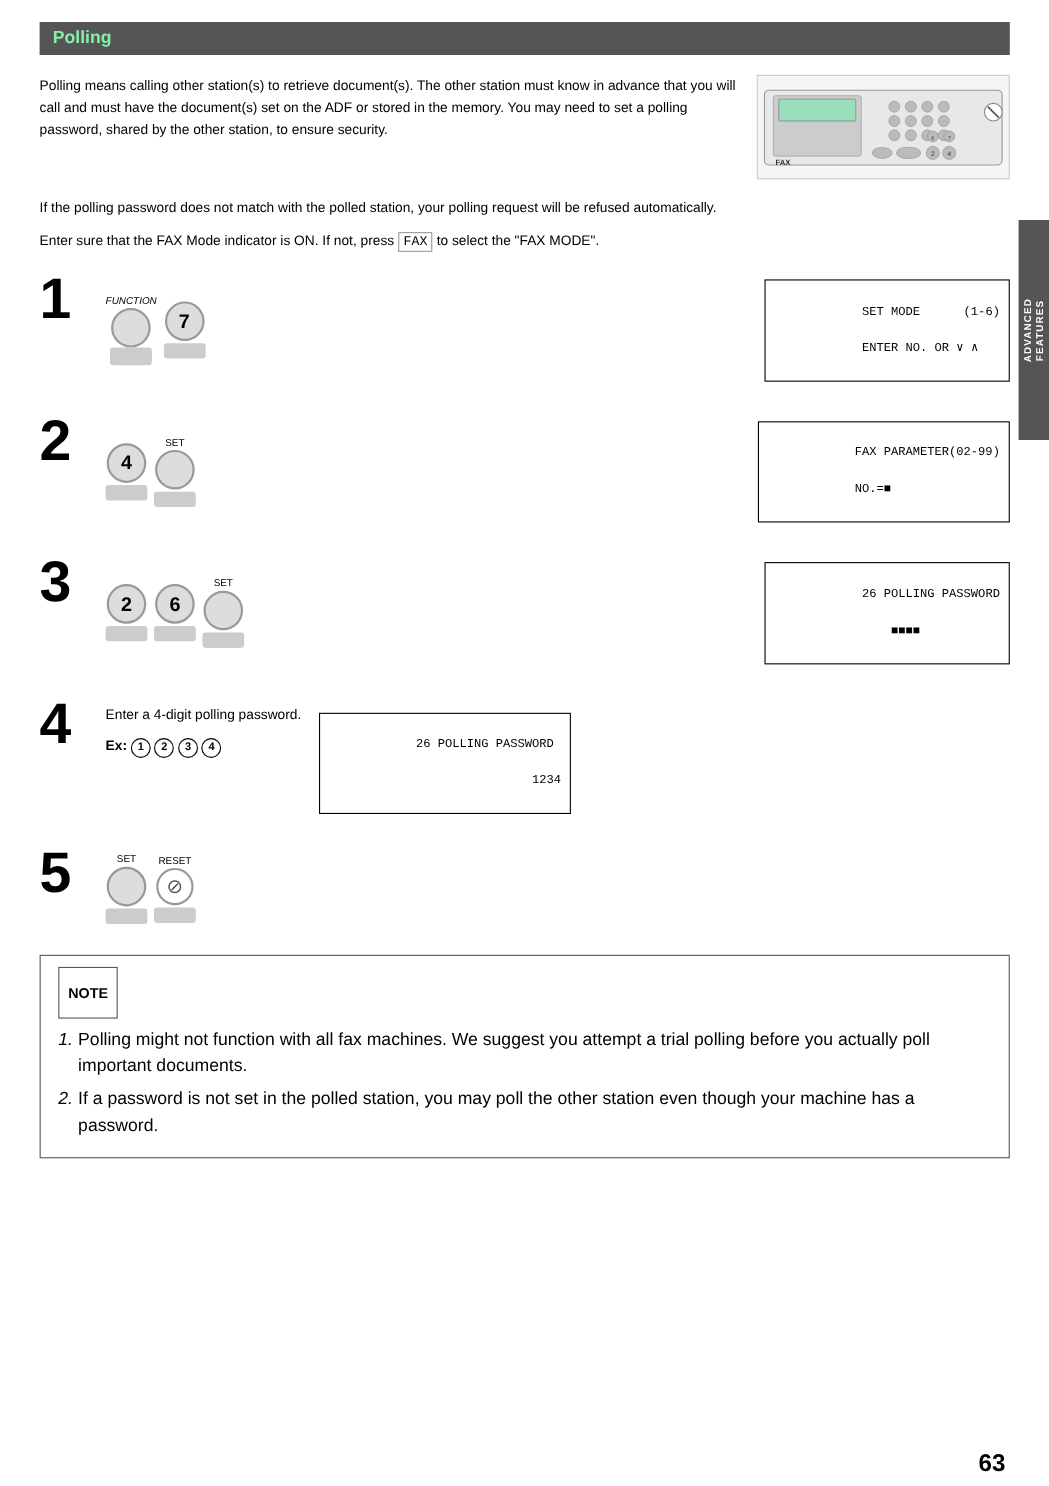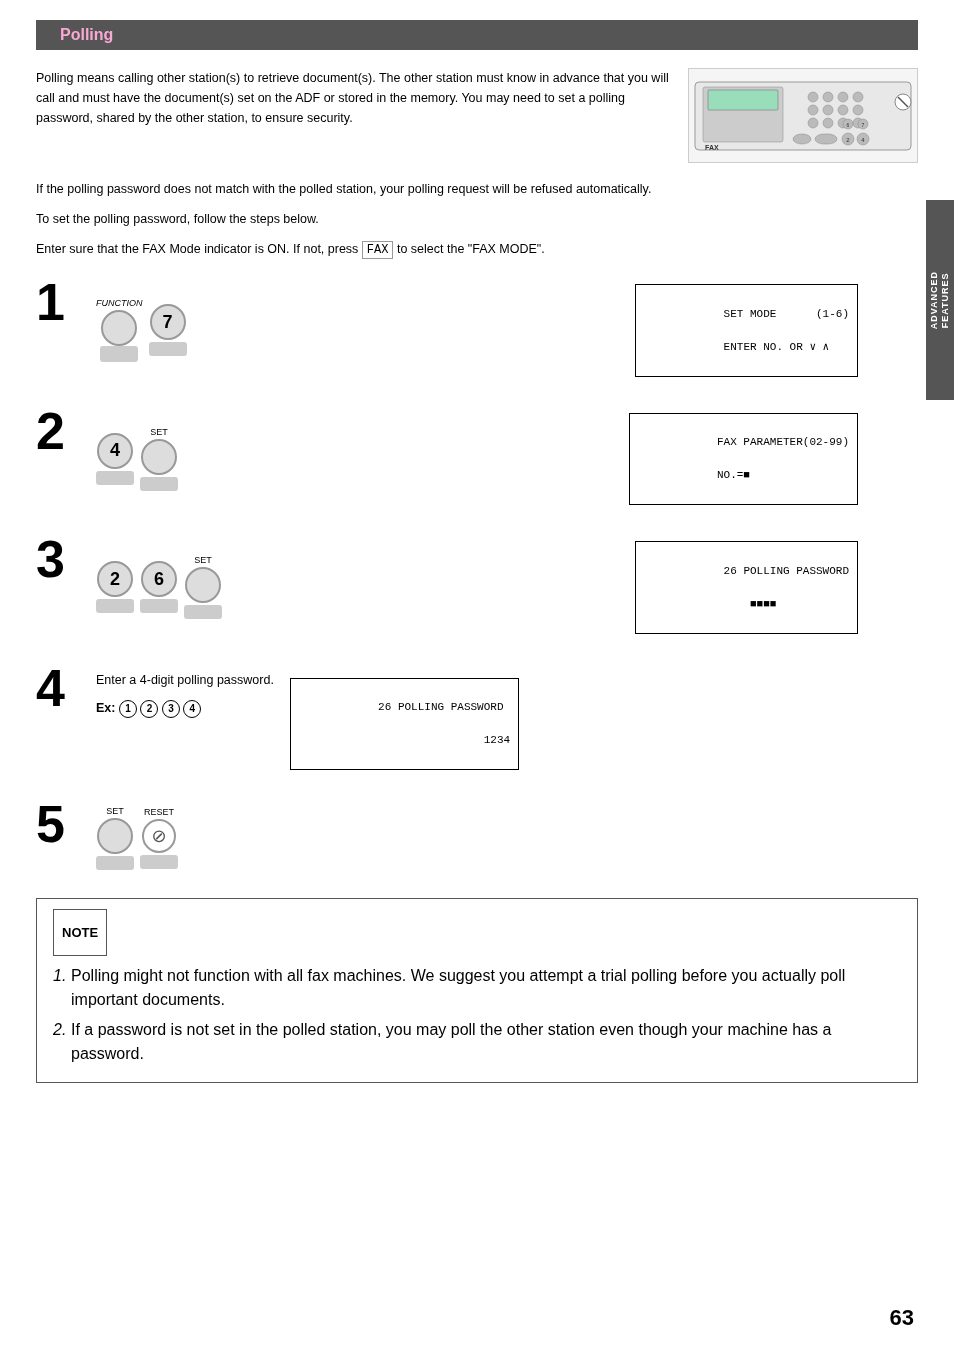--- a/index.html
+++ b/index.html
@@ -47,24 +47,24 @@
 
     
     .content {
       margin: 0 36px 0 36px;
       padding-top: 20px;
     }
 
     
     .title-bar {
       background: #555;
-      color: #f9a8d4;
+      color: #86efac;
       font-size: 16px;
       font-weight: bold;
-      padding: 6px 24px;
+      padding: 6px 12px;
       margin-bottom: 18px;
     }
 
     
     .section-heading {
       font-size: 15px;
       font-weight: bold;
       margin-bottom: 12px;
     }
 
@@ -228,21 +228,21 @@
     .note-list li::before {
       content: attr(data-num) '.';
       position: absolute;
       left: 0;
       font-style: italic;
     }
 
     
     .page-number {
       position: absolute;
-      bottom: 20px;
+      bottom: 8px;
       right: 40px;
       font-size: 22px;
       font-weight: bold;
     }
 
     
     .slash {
       font-size: 18px;
       color: #555;
     }
@@ -260,21 +260,20 @@
 
     .fax-box {
       border: 1px solid #999;
       padding: 1px 4px;
       font-family: 'Courier New', monospace;
       font-size: 12px;
     }
 
     .step-display-right {
       margin-left: auto;
-      margin-right: 60px;
     }
   </style>
 </head>
 <body>
 
 <div class="page-wrapper">
 
   <div class="sidebar-tab">
     <span>ADVANCED<br>FEATURES</span>
   </div>
@@ -324,21 +323,20 @@
           <circle cx="155" cy="52" r="5" fill="#bbb" stroke="#888" stroke-width="0.5"></circle>
           <text x="155" y="55" text-anchor="middle" font-size="5" fill="#333">6</text>
           <circle cx="170" cy="52" r="5" fill="#bbb" stroke="#888" stroke-width="0.5"></circle>
           <text x="170" y="55" text-anchor="middle" font-size="5" fill="#333">7</text>
         </svg>
       </div>
     </div>
 
     <p class="para">If the polling password does not match with the polled station, your polling request will be refused automatically.</p>
 
-    <p class="para">To set the polling password, follow the steps below.</p>
 
     <p class="para">
       <span>Enter sure that the FAX Mode indicator is ON.  If not, press</span>
       <span class="fax-box">FAX</span>
       <span>to select the "FAX MODE".</span>
     </p>
 
     <div class="steps-area">
 
       <div class="step-row">

